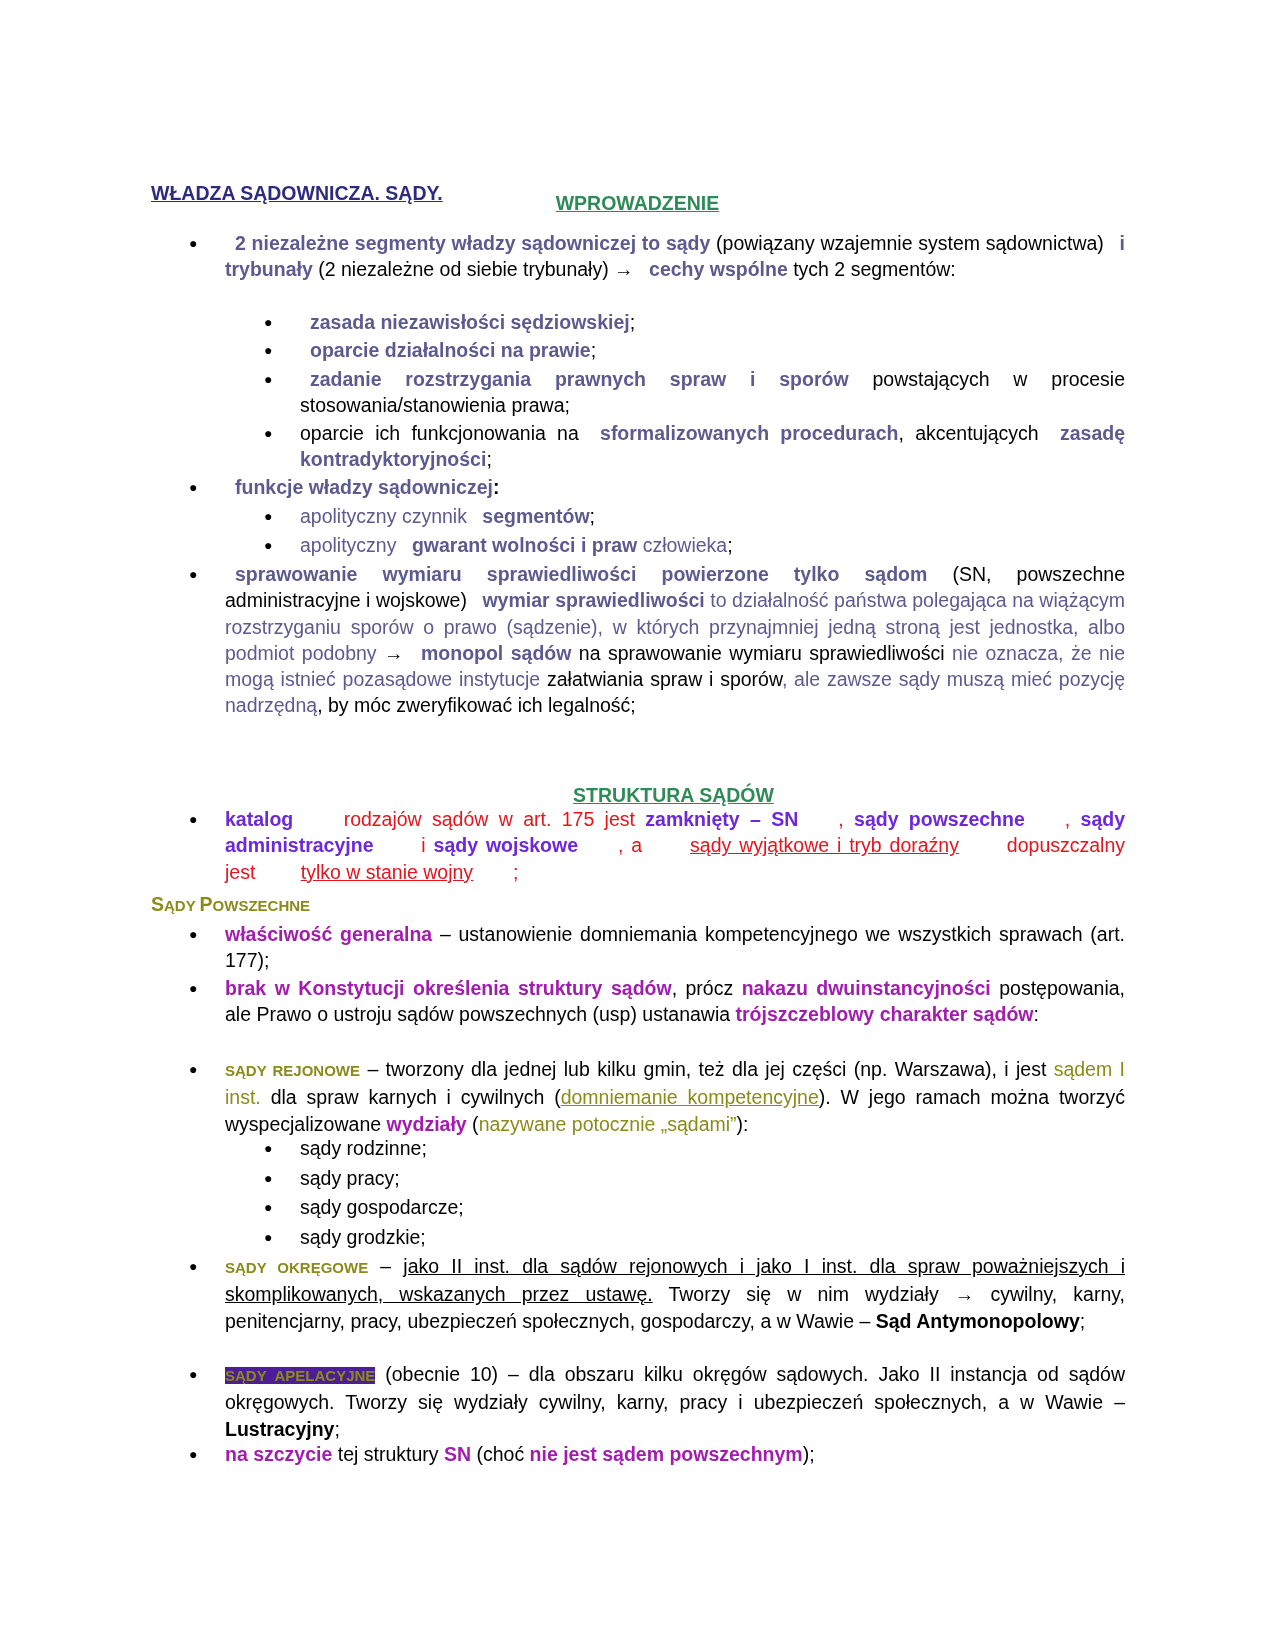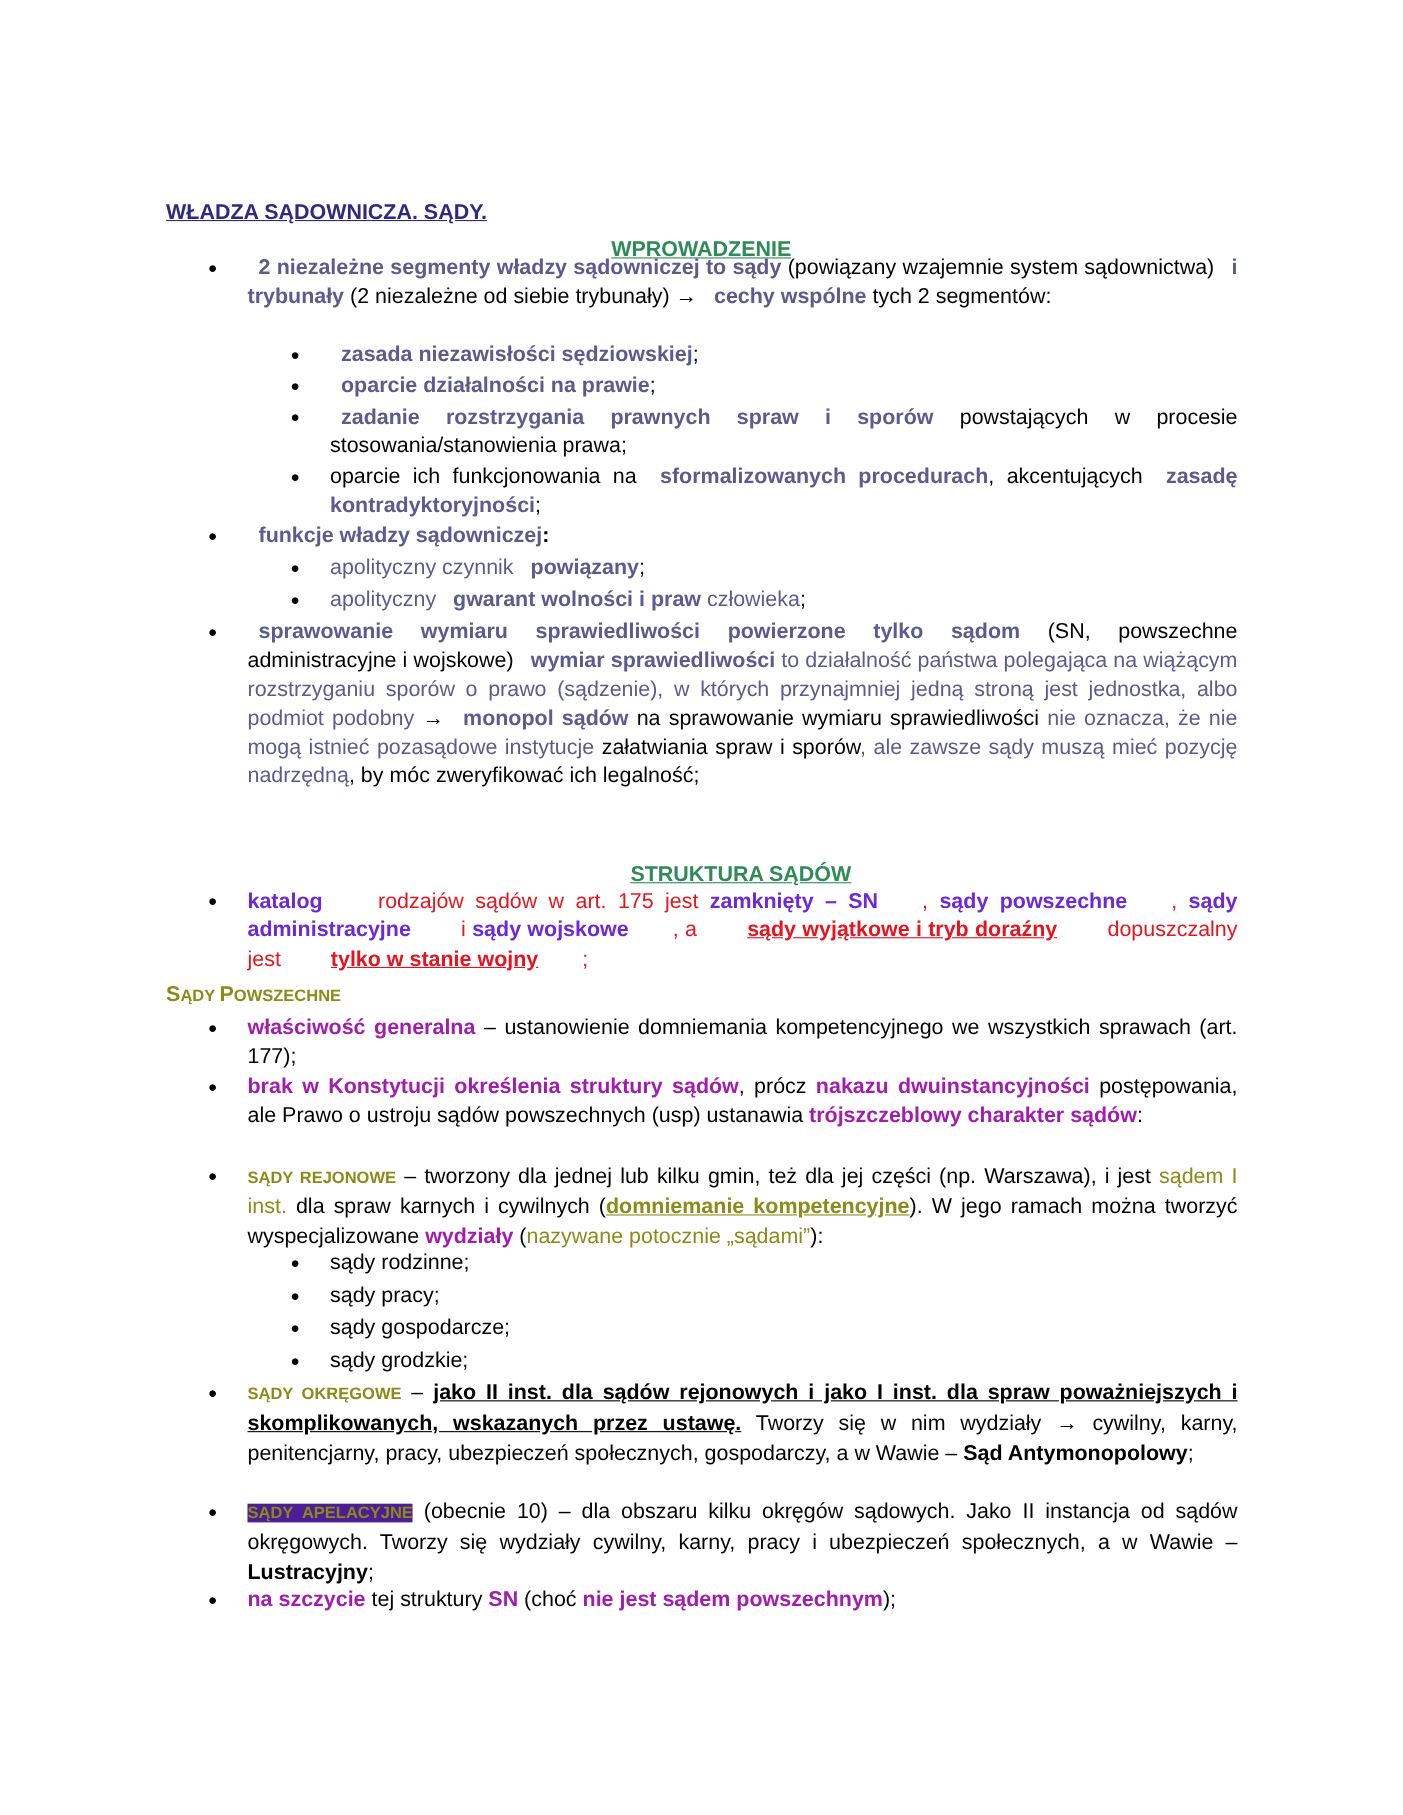--- a/index.html
+++ b/index.html
@@ -16,42 +16,42 @@
   .lvl1 { left: 225px; width: 900px; }
   .lvl2 { left: 300px; width: 825px; }
   .bullet { position: absolute; font-size: 14px; line-height: 26px; }
   .lvl1 .bullet { left: -36px; }
   .lvl2 .bullet { left: -36px; }
   .p { color: #5c5a8e; }
   .pb { color: #5c5a8e; font-weight: bold; margin-left: 10px; }
   .bb { font-weight: bold; }
   .r { color: #e6141e; margin-left: 40px; }
   .rb { color: #6d28d9; font-weight: bold; }
-  .u { text-decoration: underline; font-weight: bold; }
+  .u { text-decoration: underline; }
   .o { color: #8b8b1a; }
   .ob { color: #a21caf; font-weight: bold; }
   .osc { color: #8b8b1a; font-weight: bold; font-size: 15px; }
   .hl { background: #4c1d95; }
 </style>
 </head>
 <body>
 
 <div class="page">
 
   <div class="title">WŁADZA SĄDOWNICZA. SĄDY.</div>
 
-  <div class="section-h" style="top:216px;">WPROWADZENIE</div>
+  <div class="section-h" style="top:192px;">WPROWADZENIE</div>
 
   <div class="item lvl1" style="top:230px;"><span class="bullet">●</span><span class="pb">2 niezależne segmenty władzy sądowniczej to sądy</span><span> (powiązany wzajemnie system sądownictwa) </span><span class="pb">i trybunały</span><span> (2 niezależne od siebie trybunały) → </span><span class="pb">cechy wspólne</span><span> tych 2 segmentów:</span></div>
   <div class="item lvl2" style="top:309px;"><span class="bullet">●</span><span class="pb">zasada niezawisłości sędziowskiej</span><span>;</span></div>
   <div class="item lvl2" style="top:337px;"><span class="bullet">●</span><span class="pb">oparcie działalności na prawie</span><span>;</span></div>
   <div class="item lvl2" style="top:366px;"><span class="bullet">●</span><span class="pb">zadanie rozstrzygania prawnych spraw i sporów</span><span> powstających w procesie stosowania/stanowienia prawa;</span></div>
   <div class="item lvl2" style="top:420px;"><span class="bullet">●</span><span>oparcie ich funkcjonowania na </span><span class="pb">sformalizowanych procedurach</span><span>, akcentujących </span><span class="pb">zasadę kontradyktoryjności</span><span>;</span></div>
   <div class="item lvl1" style="top:474px;"><span class="bullet">●</span><span class="pb">funkcje władzy sądowniczej</span><span class="bb">:</span></div>
-  <div class="item lvl2" style="top:503px;"><span class="bullet">●</span><span class="p">apolityczny czynnik </span><span class="pb">powiązany</span><span>;</span></div>
+  <div class="item lvl2" style="top:503px;"><span class="bullet">●</span><span class="p">apolityczny czynnik </span><span class="pb">segmentów</span><span>;</span></div>
   <div class="item lvl2" style="top:532px;"><span class="bullet">●</span><span class="p">apolityczny </span><span class="pb">gwarant wolności i praw</span><span class="p"> człowieka</span><span>;</span></div>
   <div class="item lvl1" style="top:561px;"><span class="bullet">●</span><span class="pb">sprawowanie wymiaru sprawiedliwości powierzone tylko sądom</span><span> (SN, powszechne administracyjne i wojskowe) </span><span class="pb">wymiar sprawiedliwości</span><span class="p"> to działalność państwa polegająca na wiążącym rozstrzyganiu sporów o prawo (sądzenie), w których przynajmniej jedną stroną jest jednostka, albo podmiot podobny</span><span> → </span><span class="pb">monopol sądów</span><span> na sprawowanie wymiaru sprawiedliwości </span><span class="p">nie oznacza, że nie mogą istnieć pozasądowe instytucje</span><span> załatwiania spraw i sporów</span><span class="p">, ale zawsze sądy muszą mieć pozycję nadrzędną</span><span>, by móc zweryfikować ich legalność;</span></div>
 
   <div class="section-h" style="top:784px;padding-left:36px;">STRUKTURA SĄDÓW</div>
 
   <div class="item lvl1" style="top:806px;"><span class="bullet">●</span><span class="rb">katalog</span><span class="r"> rodzajów sądów w art. 175 jest </span><span class="rb">zamknięty – SN</span><span class="r">, </span><span class="rb">sądy powszechne</span><span class="r">, </span><span class="rb">sądy administracyjne</span><span class="r"> i </span><span class="rb">sądy wojskowe</span><span class="r">, a </span><span class="r u">sądy wyjątkowe i tryb doraźny</span><span class="r"> dopuszczalny jest </span><span class="r u">tylko w stanie wojny</span><span class="r">;</span></div>
 
   <div class="subsec-h" style="top:893px;"><span>S</span><span class="sc">ĄDY </span><span>P</span><span class="sc">OWSZECHNE</span></div>
 
   <div class="item lvl1" style="top:921px;"><span class="bullet">●</span><span class="ob">właściwość generalna</span><span> – ustanowienie domniemania kompetencyjnego we wszystkich sprawach (art. 177);</span></div>

